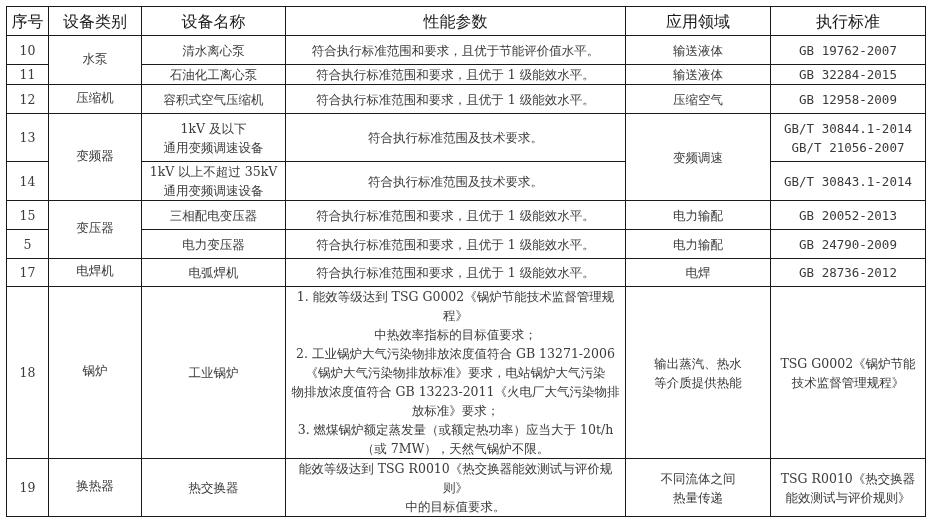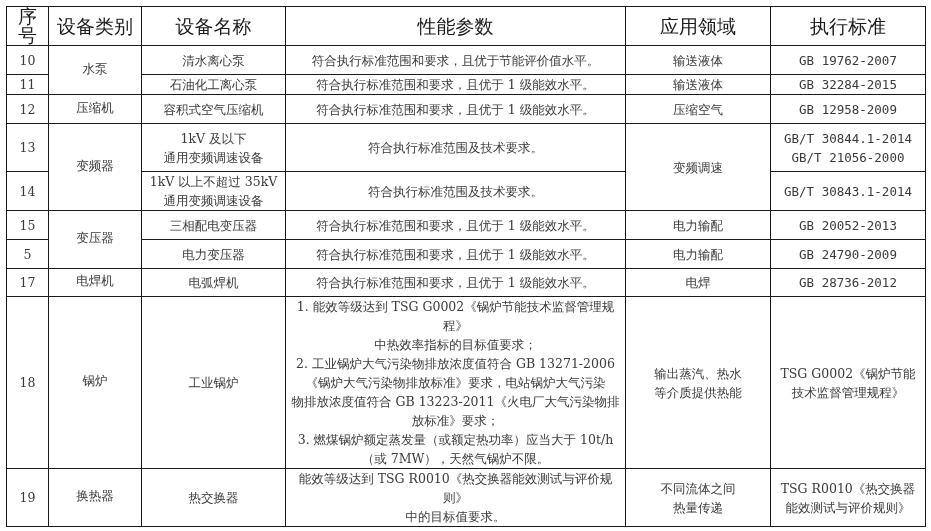--- a/index.html
+++ b/index.html
@@ -3,21 +3,21 @@
 <meta charset="utf-8">
 <style>
   html, body { margin: 0; padding: 0; background: #ffffff; }
   body { width: 931px; height: 531px; position: relative; overflow: hidden;
          font-family: "DejaVu Serif", "Liberation Serif", serif; color: #2a2a2a; }
   table.spec { position: absolute; left: 6px; top: 6px; border-collapse: collapse;
                table-layout: fixed; width: 919px; }
   table.spec td, table.spec th { border: 1.5px solid #1a1a1a; padding: 0 4px;
                font-size: 12.5px; line-height: 19px; text-align: center; vertical-align: middle;
                font-weight: normal; color: #3a3a3a; }
-  table.spec th { font-family: "DejaVu Sans", "Liberation Sans", sans-serif; color: #1a1a1a; font-size: 19px; }
+  table.spec th { font-family: "DejaVu Sans", "Liberation Sans", sans-serif; color: #1a1a1a; font-size: 16px; }
   td.cat { font-family: Liberation Mono, monospace; font-weight: bold; color: #1a1a1a; font-size: 13.5px; }
   td.perf { text-align: left; padding-left: 5px; }
   td.std { font-family: "DejaVu Sans Mono", "Liberation Mono", monospace; font-size: 12px; margin-top: 8px; }
   td.std-cn { font-size: 12.5px; }
   .line { display: block; }
 </style>
 </head>
 <body>
 
 <table class="spec">
@@ -69,21 +69,21 @@
     <td>13</td>
     <td class="cat" rowspan="2">变频器</td>
     <td>
       <span class="line">1kV 及以下</span>
       <span class="line">通用变频调速设备</span>
     </td>
     <td class="perf">符合执行标准范围及技术要求。</td>
     <td rowspan="2">变频调速</td>
     <td class="std">
       <span class="line">GB/T 30844.1-2014</span>
-      <span class="line">GB/T 21056-2000</span>
+      <span class="line">GB/T 21056-2007</span>
     </td>
   </tr>
 
   <tr style="height:37px">
     <td>14</td>
     <td>
       <span class="line">1kV 以上不超过 35kV</span>
       <span class="line">通用变频调速设备</span>
     </td>
     <td class="perf">符合执行标准范围及技术要求。</td>

